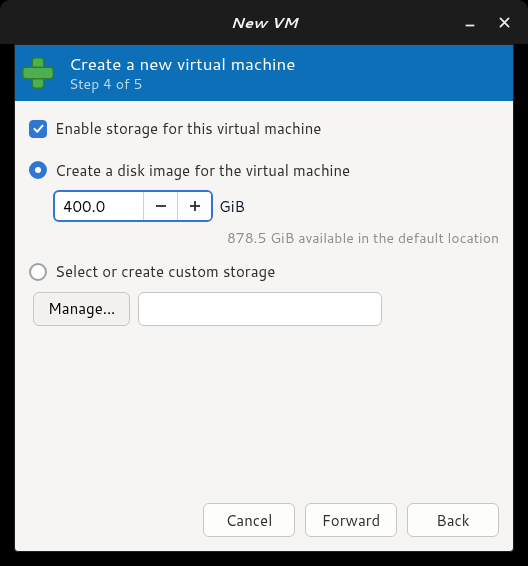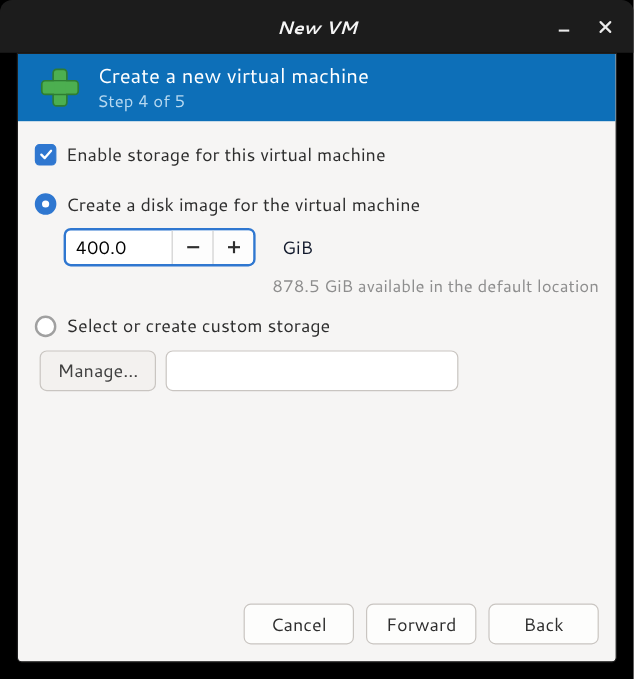--- a/index.html
+++ b/index.html
@@ -53,21 +53,21 @@
     display: flex;
     flex-direction: column;
     overflow: hidden;
     border: 1px solid #202020;
   }
   .header-banner {
     background: #0d6fb8;
     color: #fff;
     display: flex;
     align-items: center;
-    padding: 10px 16px;
+    padding: 10px 4px;
     gap: 12px;
     height: 56px;
   }
   .header-icon {
     width: 38px;
     height: 38px;
     flex-shrink: 0;
   }
   .header-text .title {
     font-size: 17px;
@@ -122,21 +122,21 @@
     content: '';
     width: 6px;
     height: 6px;
     border-radius: 50%;
     background: #fff;
   }
   .indent1 { margin-left: 0; }
   .spin-row {
     display: flex;
     align-items: center;
-    gap: 22px;
+    gap: 6px;
     margin-left: 24px;
     margin-top: 4px;
     margin-bottom: 6px;
   }
   .spin {
     display: flex;
     border: 2px solid #2f77d0;
     border-radius: 6px;
     height: 32px;
     overflow: hidden;
@@ -181,21 +181,21 @@
     height: 34px;
     padding: 0 14px;
     font-size: 15px;
     display: flex;
     align-items: center;
     justify-content: center;
     cursor: pointer;
     color: #2e2e2e;
   }
   .btn.disabled {
-    color: #404040;
+    color: #000000;
     cursor: default;
     background: #f3f1ef;
   }
   .path-input {
     flex: 1;
     border: 1px solid #c9c5c1;
     border-radius: 6px;
     background: #fff;
     height: 34px;
     padding: 0 8px;

